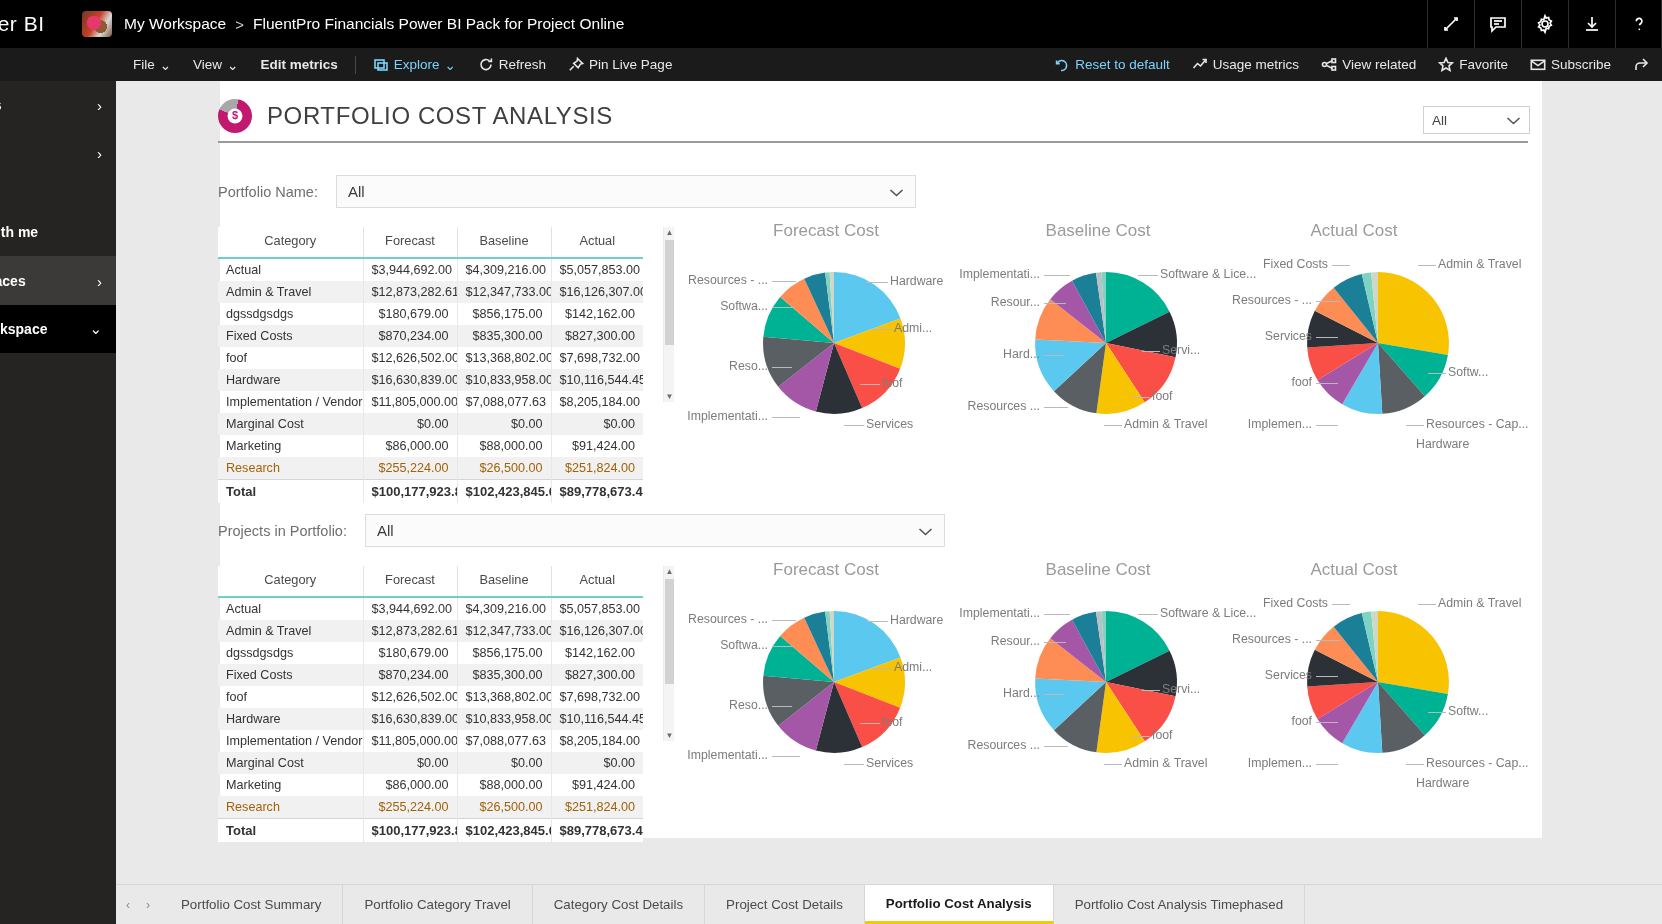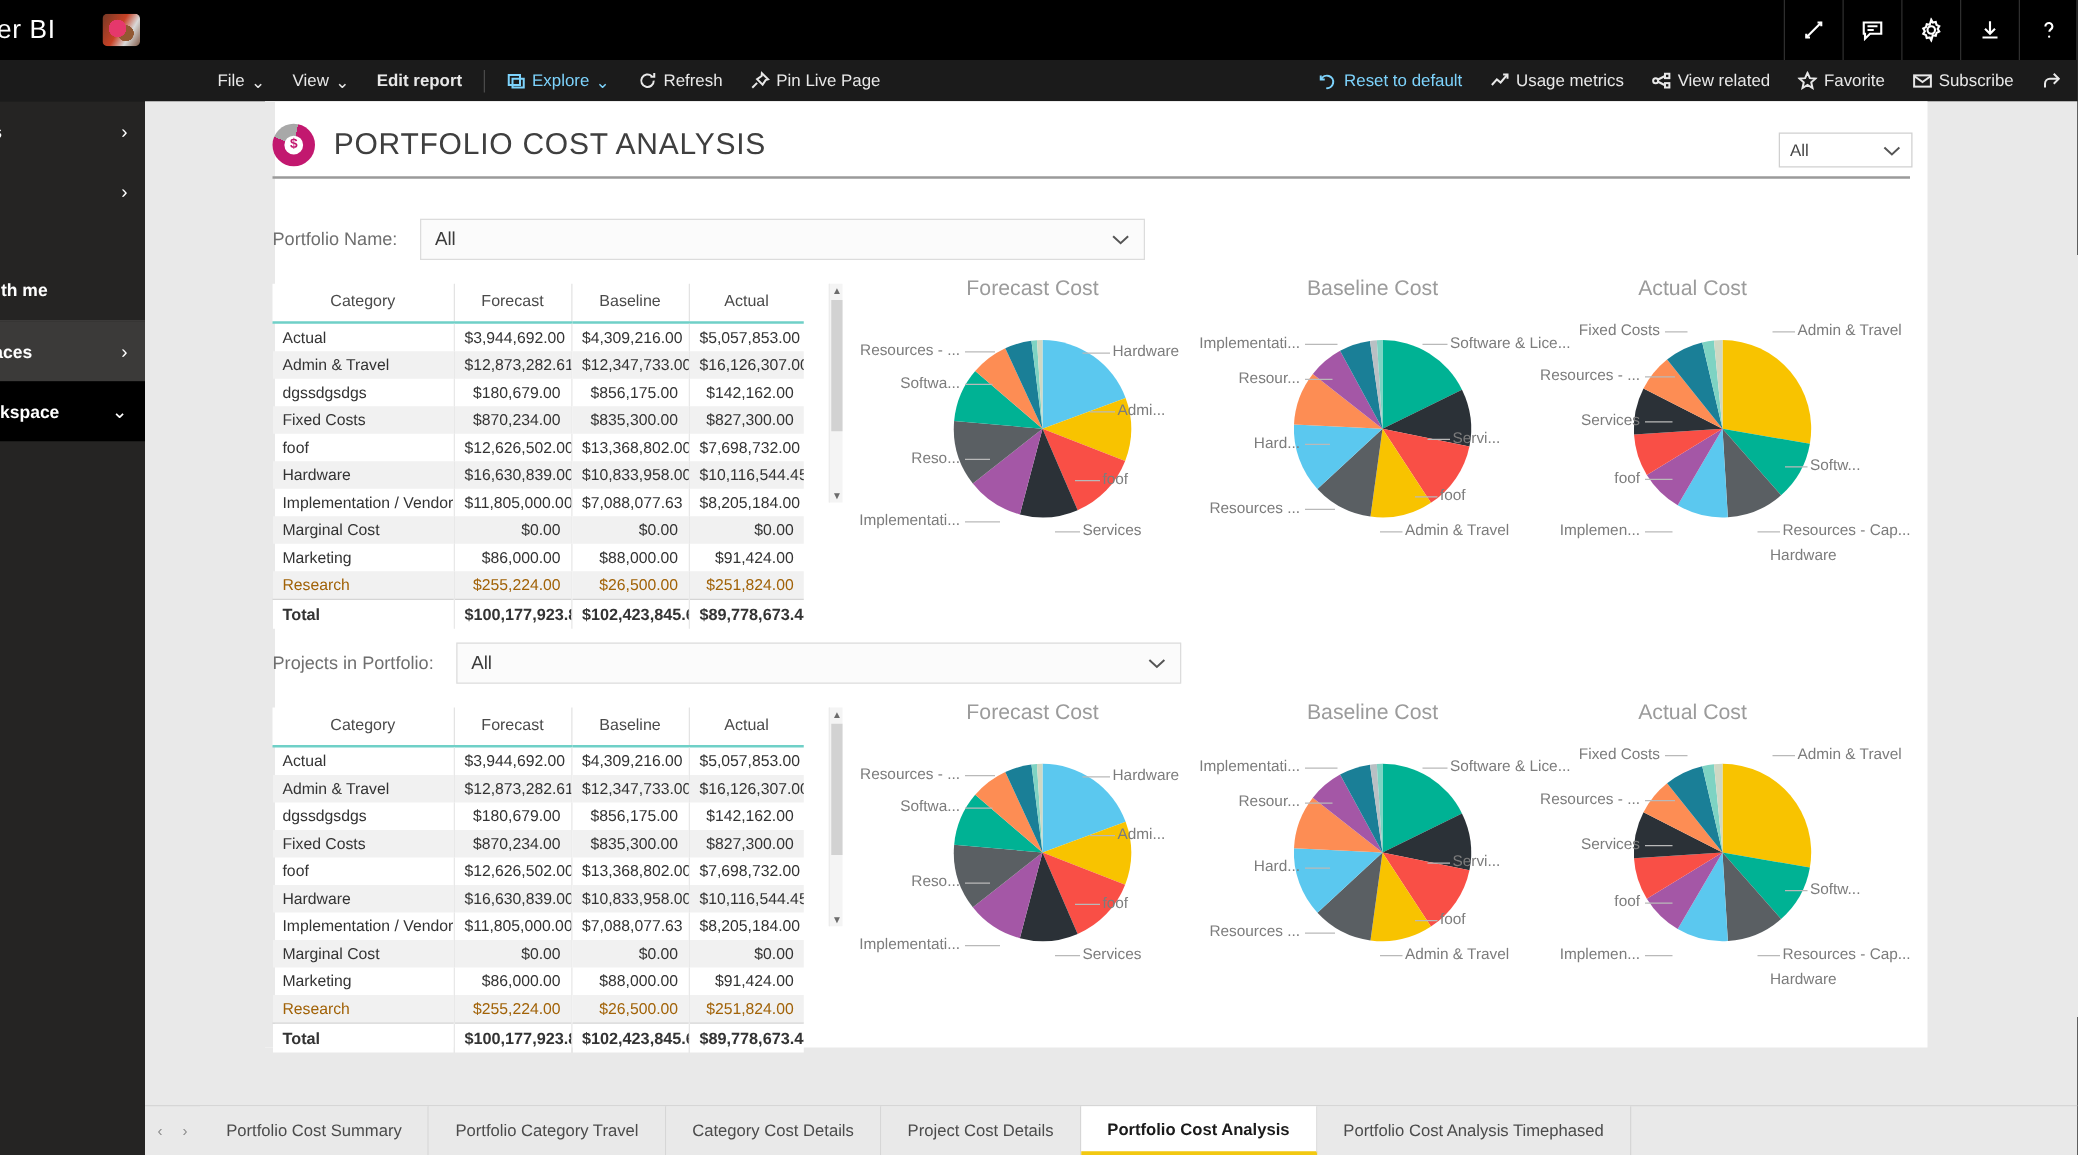--- a/index.html
+++ b/index.html
@@ -37,21 +37,21 @@
     border-left:1px solid #2e2e2e; color:#fff;
   }
   .tb-icon:last-child { border-right:1px solid #2e2e2e; }
   .tb-icon svg { width:20px; height:20px; fill:none; stroke:#fff; stroke-width:1.7; }
 
   
   .cmdbar {
     position:absolute; left:0; top:48px; width:1662px; height:33px;
     background:#1b1b1b; display:flex; align-items:center; color:#e8e8e8; font-size:13.5px;
   }
-  .cmd-left { display:flex; align-items:center; padding-left:122px; gap:0px;margin-left:41px; }
+  .cmd-left { display:flex; align-items:center; padding-left:122px; gap:0px; }
   .cmd-item {
     display:flex; align-items:center; gap:5px; padding:0 11px; height:33px; white-space:nowrap;
   }
   .cmd-item.disabled { color:#7dd3fc; }
   .cmd-item.bold { font-weight:600; }
   .cmd-sep { width:1px; height:18px; background:#4a4a4a; margin:0 6px; }
   .cmd-right { margin-left:auto; display:flex; align-items:center; padding-right:2px; }
   .cmd-ico { width:16px; height:15px; display:inline-block; }
   .cmd-ico svg { width:16px; height:15px; stroke:currentColor; fill:none; stroke-width:1.6; }
 
@@ -182,20 +182,25 @@
   .tabbar-edge { position:absolute; left:0; bottom:0; width:116px; height:40px; background:#252423; }
 </style>
 </head>
 <body>
 
 <div class="app">
 
   <div class="topbar">
     <div class="brand"><span>wer BI</span></div>
     <div class="ws-logo"></div>
+    <div class="crumbs">
+      <a href="#">My Workspace</a>
+      <span class="sep">&gt;</span>
+      <a href="#">FluentPro Financials Power BI Pack for Project Online</a>
+    </div>
     <div class="topbar-right">
       <div class="tb-icon">
         <svg viewBox="0 0 20 20">
             <polyline points="13,4 16,4 16,7"></polyline>
             <polyline points="7,16 4,16 4,13"></polyline>
             <line x1="16" y1="4" x2="4" y2="16"></line>
           </svg>
       </div>
       <div class="tb-icon">
         <svg viewBox="0 0 20 20">
@@ -230,21 +235,21 @@
     <div class="cmd-left">
       <div class="cmd-item">
         <span>File</span>
         <span>⌄</span>
       </div>
       <div class="cmd-item">
         <span>View</span>
         <span>⌄</span>
       </div>
       <div class="cmd-item bold">
-        <span>Edit report</span>
+        <span>Edit metrics</span>
       </div>
       <div class="cmd-sep"></div>
       <div class="cmd-item disabled">
         <span class="cmd-ico">
           <svg viewBox="0 0 16 15">
               <rect x="2" y="3" width="9" height="8"></rect>
               <rect x="5" y="6" width="9" height="7"></rect>
             </svg>
         </span>
         <span>Explore</span>

